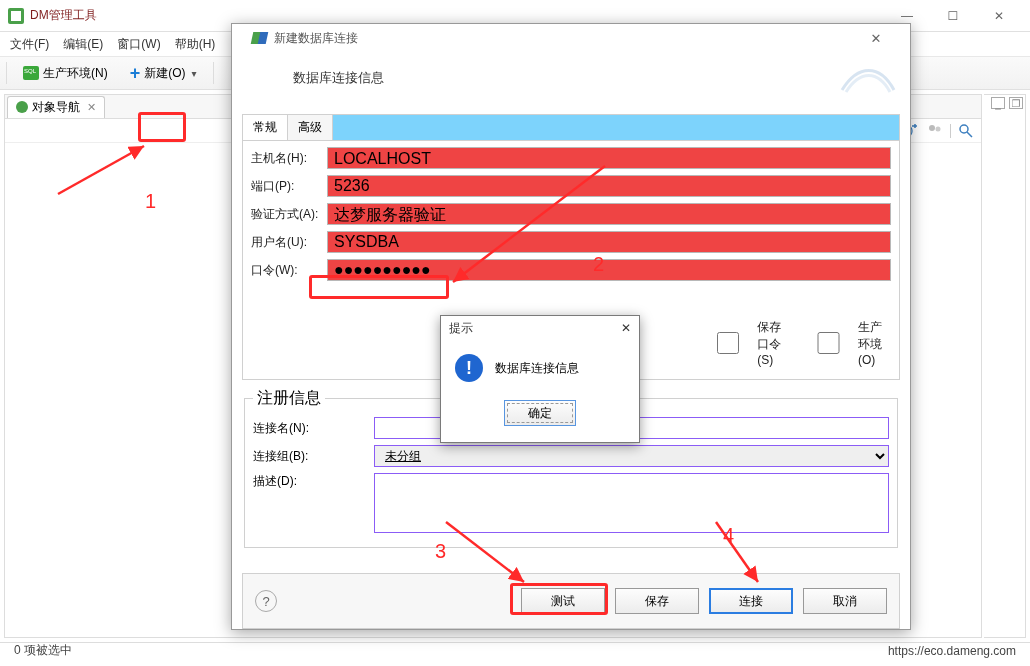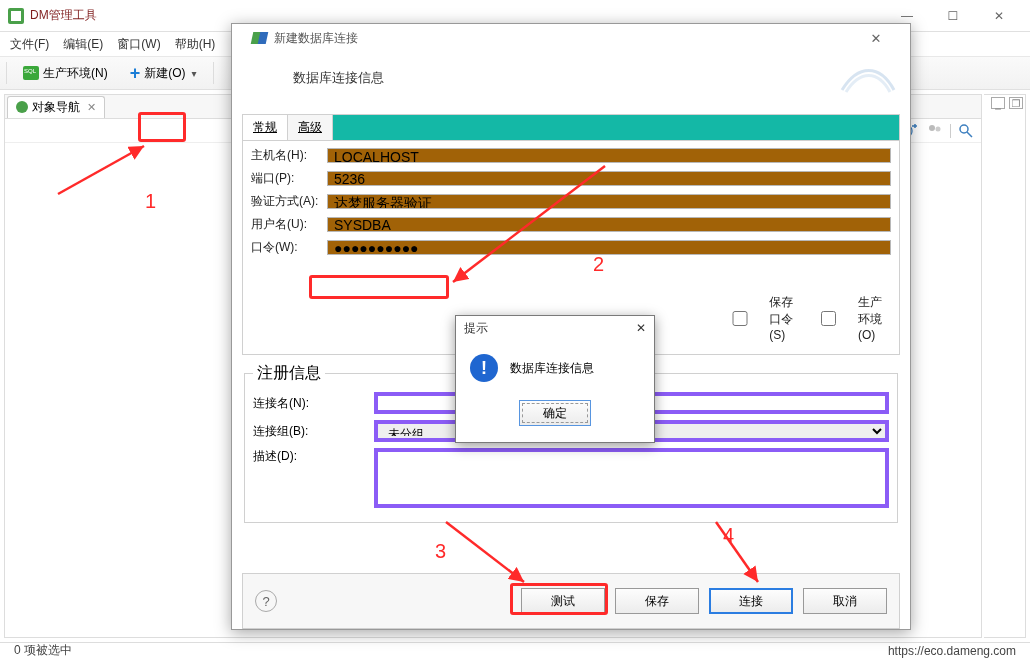--- a/index.html
+++ b/index.html
@@ -49,44 +49,44 @@
     .dlg-titlebar .title { flex:1; color:#555; font-size:12px; }
     .dlg-close { width:28px; height:24px; display:flex; align-items:center; justify-content:center; font-size:13px; color:#666; }
 
     .dlg-header { padding: 10px 14px 20px; display:flex; align-items:center; justify-content:space-between; }
     .dlg-header .h-text { font-size: 13px; color: #333; margin-left: 47px; }
     .swirl { width: 56px; height: 32px; opacity: .55; }
 
     .dlg-body { flex:1; padding: 0 10px; display:flex; flex-direction:column; gap: 0; }
 
     .tabbox { border: 1px solid #d0d0d0; display:flex; flex-direction:column;}
-    .tabbox .tabs { display:flex; border-bottom: 1px solid #d0d0d0; background:#14b8a6;text-decoration:underline; }
+    .tabbox .tabs { display:flex; border-bottom: 1px solid #d0d0d0; background:#7dd3fc; }
     .tabbox .tabs .t { padding: 4px 10px; font-size:12px; border-right:1px solid #d0d0d0; background:#fff; }
     .tabbox .tabs .t.inactive { background:#f6f6f6; }
     .tabcontent { padding: 6px 8px 12px; display: grid; grid-template-columns: 76px 1fr; row-gap: 6px; align-items: center; }
     .tabcontent label { font-size:12px; color:#222; }
-    .tabcontent input, .tabcontent select { height: 15px; font-size: 14px; padding: 0 6px; border:1px solid #b8b8b8; background:#a16207; width:100%; }
+    .tabcontent input, .tabcontent select { height: 22px; font-size: 16px; padding: 0 6px; border:1px solid #b8b8b8; background:#ef4444; width:100%; }
     .tabcontent select { appearance:none; }
-    .checks { grid-column: 1 / span 2; display:flex; justify-content:flex-end; padding-top: 32px; font-size:12px; }
+    .checks { grid-column: 1 / span 2; display:flex; justify-content:flex-end; gap: 12px; padding-top: 32px; font-size:12px; }
     .checks label { display:flex; align-items:center; gap:4px; }
 
     .regbox { border:1px solid #d0d0d0; margin-top: 8px; padding: 8px; }
     .regbox legend { font-size:16px; padding: 0 4px; }
     .regrow { display:grid; grid-template-columns: 76px 1fr; align-items:center; margin-bottom:6px;gap:45px; }
-    .regrow input, .regrow select, .regrow textarea { border:4px solid #8b5cf6; font-size:12px; padding: 2px 6px; width:100%; height:22px;text-decoration:underline; }
+    .regrow input, .regrow select, .regrow textarea { border:1px solid #8b5cf6; font-size:12px; padding: 2px 6px; width:100%; height:22px;text-decoration:underline; }
     .regrow textarea { height: 60px; resize:none; }
 
     .dlg-footer { height: 56px; border-top:1px solid #d0d0d0; display:flex; align-items:center; padding: 0 12px; gap: 10px; background:#f7f7f7; margin: 10px 10px 0; border-left:1px solid #d0d0d0; border-right:1px solid #d0d0d0; border-bottom:1px solid #d0d0d0; }
     .dlg-footer .help { width:22px; height:22px; border:1px solid #aaa; border-radius:50%; display:flex; align-items:center; justify-content:center; color:#666; font-size:13px; }
     .dlg-footer .spacer { flex:1; }
     .dlg-btn { width: 84px; height:26px; border:1px solid #999; background: linear-gradient(#fdfdfd,#ececec); font-size:12px; display:flex; align-items:center; justify-content:center; }
     .dlg-btn.primary { border:2px solid #2b7de1; }
 
     
-    .msgbox { position: absolute; left: 455px; top: 315px; width: 200px; background:#fff; border:1px solid #7a7a7a; box-shadow: 0 3px 12px rgba(0,0,0,0.4); }
+    .msgbox { position: absolute; left: 440px; top: 315px; width: 200px; background:#fff; border:1px solid #7a7a7a; box-shadow: 0 3px 12px rgba(0,0,0,0.4); }
     .msg-title { height:24px; display:flex; align-items:center; padding: 0 8px; font-size:12px; color:#333; justify-content:space-between;}
     .msg-body { padding: 14px 14px 8px; display:flex; align-items:center; gap: 12px; }
     .info-ico { width:28px; height:28px; border-radius:50%; background:#1f66d0; color:#fff; font-weight:bold; font-size:18px; display:flex; align-items:center; justify-content:center; }
     .msg-foot { padding: 10px 0 16px; display:flex; justify-content:center;}
     .msg-foot .dlg-btn { width:72px; border:1px solid #5795e0; outline:1px dashed #999; outline-offset:-4px; }
 
     
     .ann-rect { position:absolute; border: 3px solid #ff2a2a; border-radius:3px; pointer-events:none; }
     .ann-text { position:absolute; color:#ff2a2a; font-size:20px; pointer-events:none; }
     .arrow { position:absolute; pointer-events:none; }

